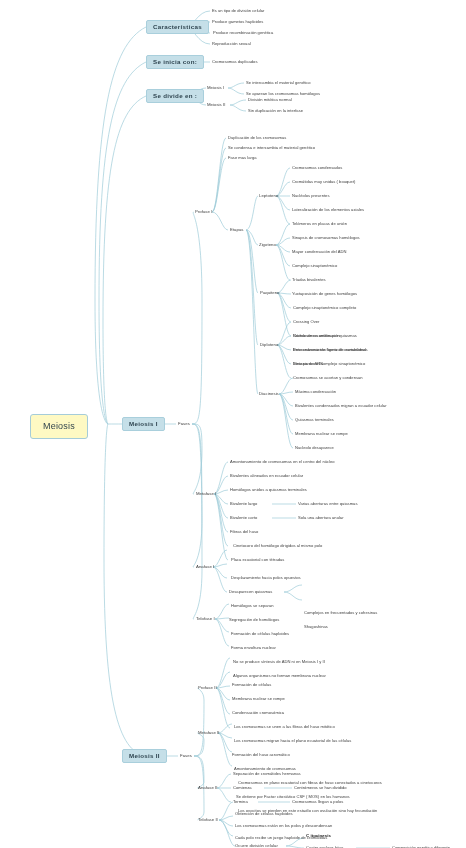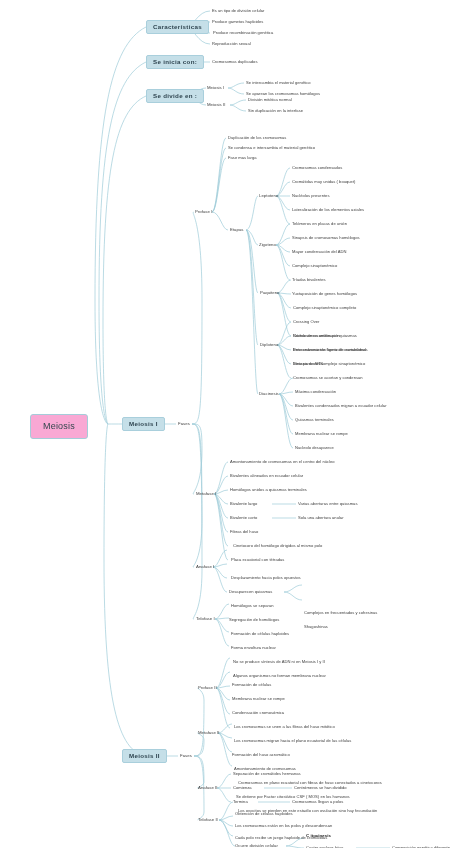--- a/index.html
+++ b/index.html
@@ -29,21 +29,21 @@
     height: 848px;
     pointer-events: none;
   }
   .node {
     position: absolute;
     white-space: nowrap;
     line-height: 1;
   }
   
   .root {
-    background: #f9a8d4;
+    background: #fef9c3;
     border: 1px solid #a5ccd9;
     border-radius: 3px;
     color: #33464d;
     font-size: 9px;
     padding: 7px 12px;
     letter-spacing: 0.2px;
   }
   
   .lvl1 {
     background: #c5dfe8;

